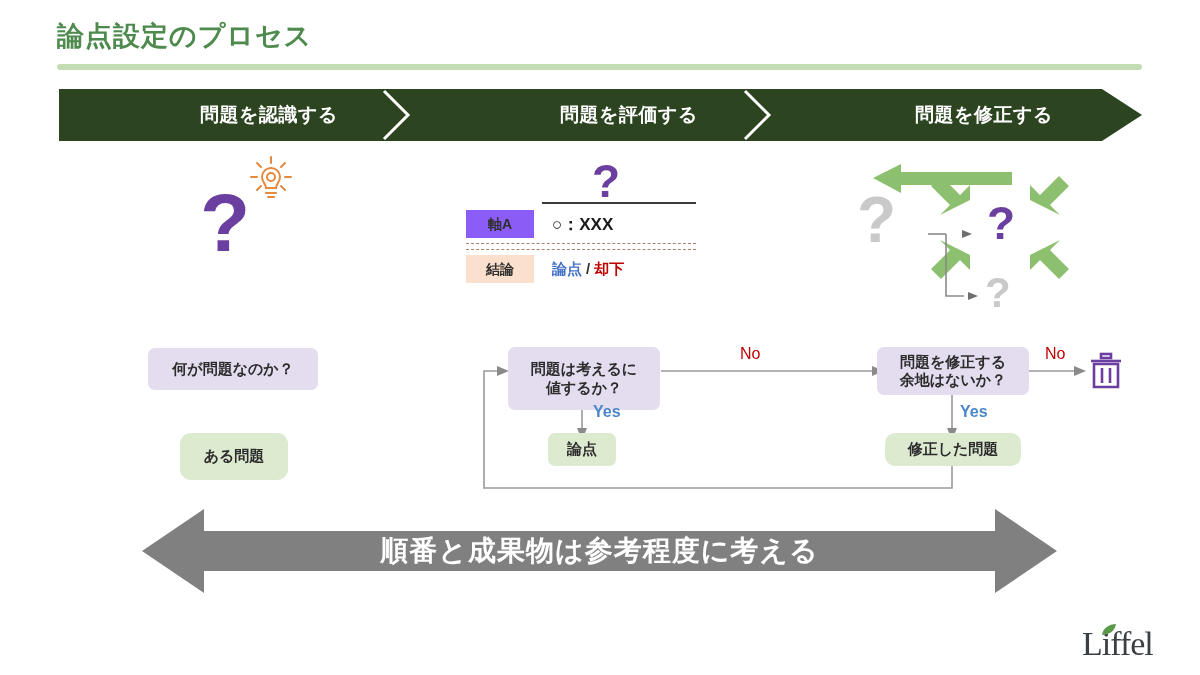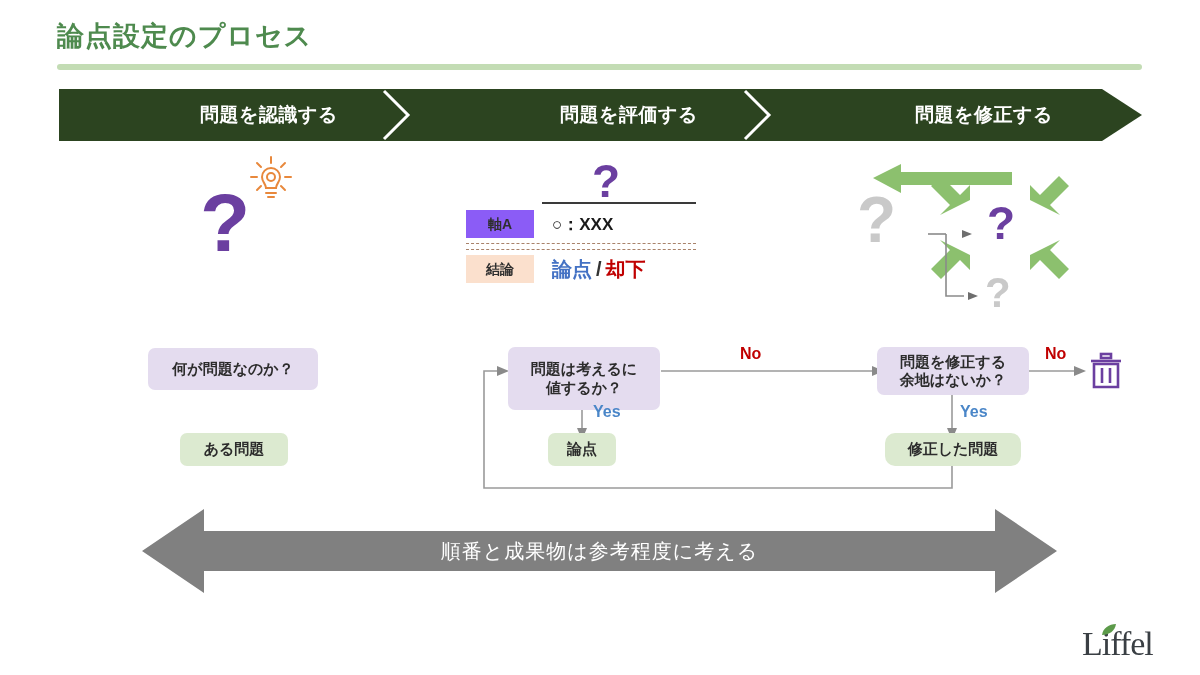--- a/index.html
+++ b/index.html
@@ -57,30 +57,30 @@
   
   .fbox {
     position: absolute; border-radius: 7px; display: flex;
     align-items: center; justify-content: center; text-align: center;
     font-size: 15px; font-weight: bold; color: #2c2c2c; line-height: 1.22;
   }
   .fpurple { background: #e4dcef; }
   .fgreen  { background: #dcead0; }
 
   .yeslab { position: absolute; color: #4a86c8; font-size: 16px; font-weight: bold; }
-  .nolab  { position: absolute; color: #c00000; font-size: 16px; font-weight: bold; }
+  .nolab  { position: absolute; color: #c00000; font-size: 16px; font-weight: normal; }
 
   .flowsvg { position: absolute; left: 0; top: 0; width: 1200px; height: 675px; pointer-events: none; }
 
   
   .bigarrow { position: absolute; left: 142px; top: 505px; width: 915px; height: 92px; }
   .bigarrow-label {
     position: absolute; left: 142px; top: 505px; width: 915px; height: 92px;
     display: flex; align-items: center; justify-content: center;
-    color: #ffffff; font-size: 20px; font-weight: normal; letter-spacing: 1px;
+    color: #ffffff; font-size: 28px; font-weight: bold; letter-spacing: 1px;
   }
 
   
   .logo { position: absolute; left: 1082px; top: 625px; }
   .logo-text { font-size: 34px; color: #3a3f44; font-family: "Liberation Serif", serif; letter-spacing: -1px; }
 </style>
 </head>
 <body>
 
 <div id="slide">
@@ -128,21 +128,21 @@
     <div class="trow">
       <div class="tlabel tgreen">軸A</div>
       <div class="tval">○：XXX</div>
     </div>
     <div class="tdash"></div>
 
     <div class="tdash"></div>
 
     <div class="trow">
       <div class="tlabel tpeach">結論</div>
-      <div class="tval" style="font-size:20px;">
+      <div class="tval" style="font-size:15px;">
         <span class="ronten">論点</span><span class="slash">/</span><span class="kyaka">却下</span>
       </div>
     </div>
   </div>
 
   <div class="qmark" style="left:857px; top:188px; font-size:64px; color:#c9c9c9;">?</div>
   <div class="qmark" style="left:985px; top:272px; font-size:42px; color:#c9c9c9;">?</div>
   <div class="qmark" style="left:987px; top:200px; font-size:46px; color:#6b3fa0;">?</div>
 
   <svg class="flowsvg">
@@ -162,21 +162,21 @@
 
     <g stroke="#8a8a8a" stroke-width="1.6" fill="none">
       <path d="M928,234 H946"></path>
       <path d="M946,234 V296 H964"></path>
     </g>
     <polygon points="972,234 962,230 962,238" fill="#6e6e6e"></polygon>
     <polygon points="978,296 968,292 968,300" fill="#6e6e6e"></polygon>
   </svg>
 
   <div class="fbox fpurple" style="left:148px; top:348px; width:170px; height:42px;">何が問題なのか？</div>
-  <div class="fbox fgreen" style="left:180px; top:433px; width:108px; height:33px;">ある問題</div>
+  <div class="fbox fgreen" style="left:180px; top:433px; width:108px; height:47px;border-radius:11px;">ある問題</div>
 
   <svg class="flowsvg">
     <g stroke="#9a9a9a" stroke-width="1.6" fill="none">
 
       <path d="M661,371 H876"></path>
 
       <path d="M582,395 V432"></path>
 
       <path d="M952,395 V432"></path>
 

